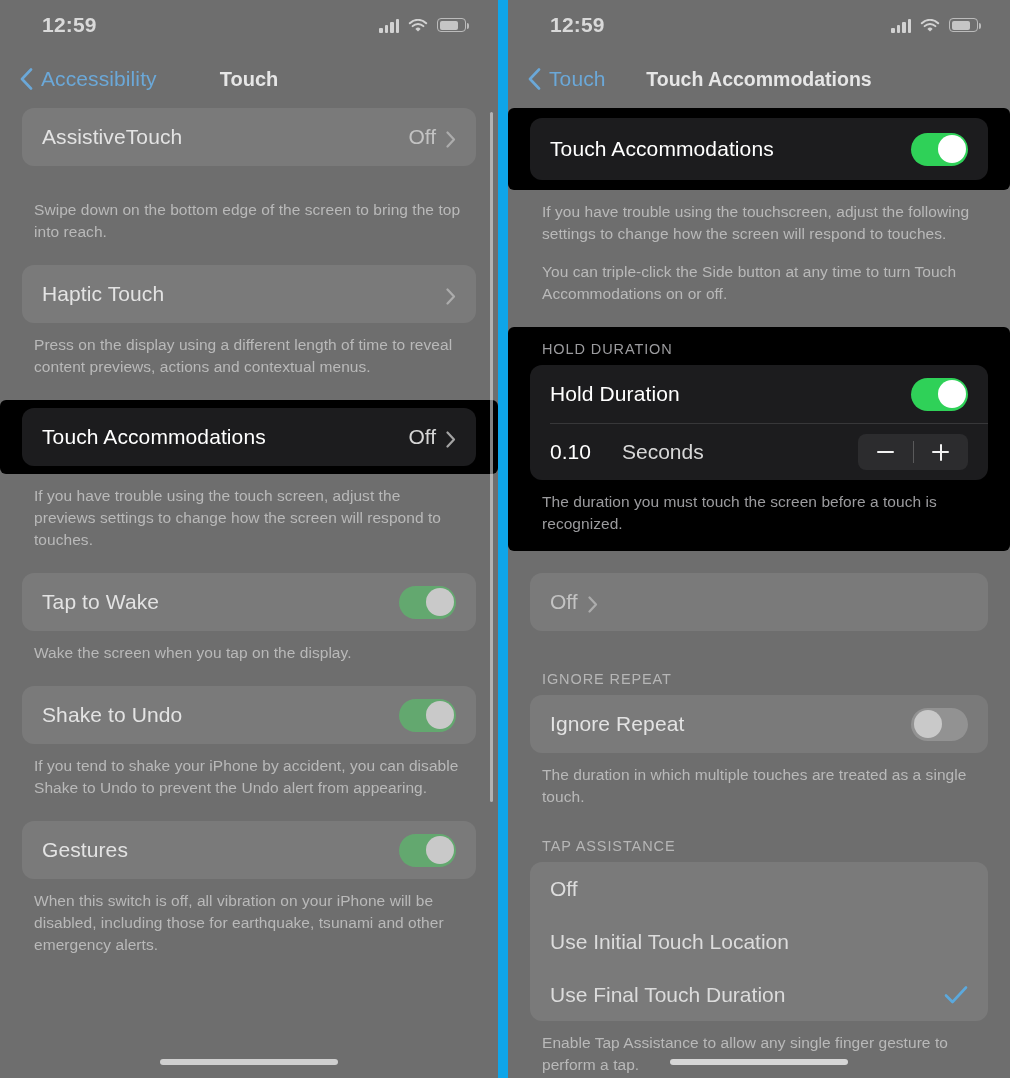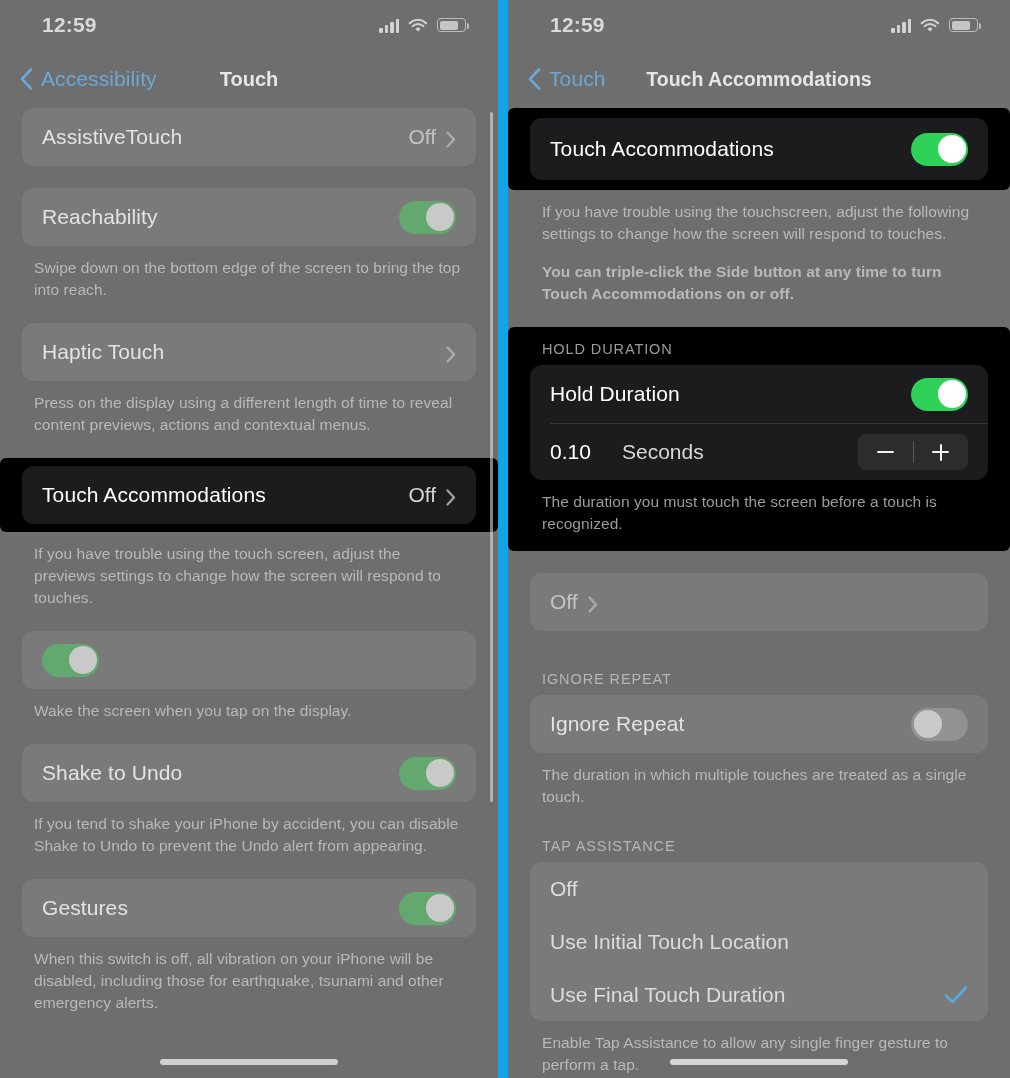--- a/index.html
+++ b/index.html
@@ -207,26 +207,20 @@
           <span class="label">AssistiveTouch</span>
           <span class="value">Off</span>
           <span class="chev">
             <svg width="10" height="17" viewBox="0 0 10 17">
                 <path d="M1.5 1.5 8 8.5l-6.5 7" stroke="#bdbdbd" stroke-width="2.2" fill="none" stroke-linecap="round" stroke-linejoin="round"></path>
               </svg>
           </span>
         </div>
         <div class="spacer22"></div>
 
-        <div class="row">
-          <span class="label">Reachability</span>
-          <span class="toggle on">
-              <span class="knob"></span>
-            </span>
-        </div>
         <div class="footnote">Swipe down on the bottom edge of the screen to bring the top into reach.</div>
         <div class="spacer22"></div>
 
         <div class="row">
           <span class="label">Haptic Touch</span>
           <span class="chev">
             <svg width="10" height="17" viewBox="0 0 10 17">
                 <path d="M1.5 1.5 8 8.5l-6.5 7" stroke="#bdbdbd" stroke-width="2.2" fill="none" stroke-linecap="round" stroke-linejoin="round"></path>
               </svg>
           </span>
@@ -242,20 +236,21 @@
               <svg width="10" height="17" viewBox="0 0 10 17">
                   <path d="M1.5 1.5 8 8.5l-6.5 7" stroke="#d0d0d0" stroke-width="2.2" fill="none" stroke-linecap="round" stroke-linejoin="round"></path>
                 </svg>
             </span>
           </div>
         </div>
         <div class="footnote">If you have trouble using the touch screen, adjust the previews settings to change how the screen will respond to touches.</div>
         <div class="spacer22"></div>
 
         <div class="row">
+          <span class="label">Tap to Wake</span>
           <span class="toggle on">
               <span class="knob"></span>
             </span>
         </div>
         <div class="footnote">Wake the screen when you tap on the display.</div>
         <div class="spacer22"></div>
 
         <div class="row">
           <span class="label">Shake to Undo</span>
           <span class="toggle on">
@@ -323,21 +318,21 @@
           <div class="row" style="min-height:62px;">
             <span class="label">Touch Accommodations</span>
             <span class="toggle on">
                 <span class="knob"></span>
               </span>
           </div>
         </div>
 
         <div class="footnote">If you have trouble using the touchscreen, adjust the following settings to change how the screen will respond to touches.</div>
         <div class="spacer16"></div>
-        <div class="footnote" style="padding-top:0;font-weight:bold;">You can triple-click the Side button at any time to turn Touch Accommodations on or off.</div>
+        <div class="footnote" style="padding-top:0;">You can triple-click the Side button at any time to turn Touch Accommodations on or off.</div>
         <div class="spacer22"></div>
 
         <div class="hl" style="padding-top:14px;padding-bottom:16px;">
           <div class="grouphdr">HOLD DURATION</div>
           <div class="card">
             <div class="row">
               <span class="label">Hold Duration</span>
               <span class="toggle on">
                   <span class="knob"></span>
                 </span>

